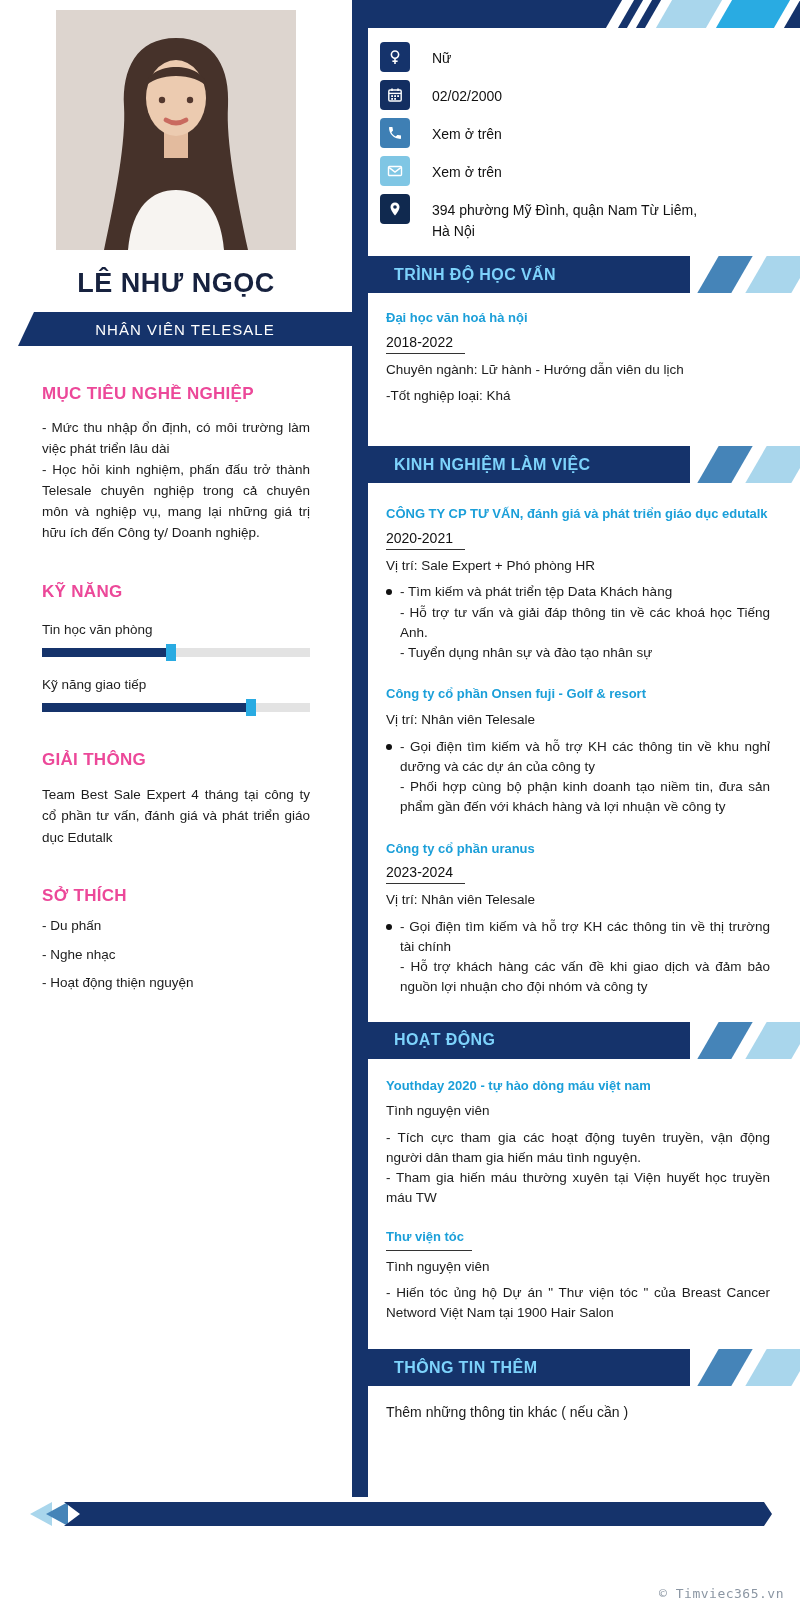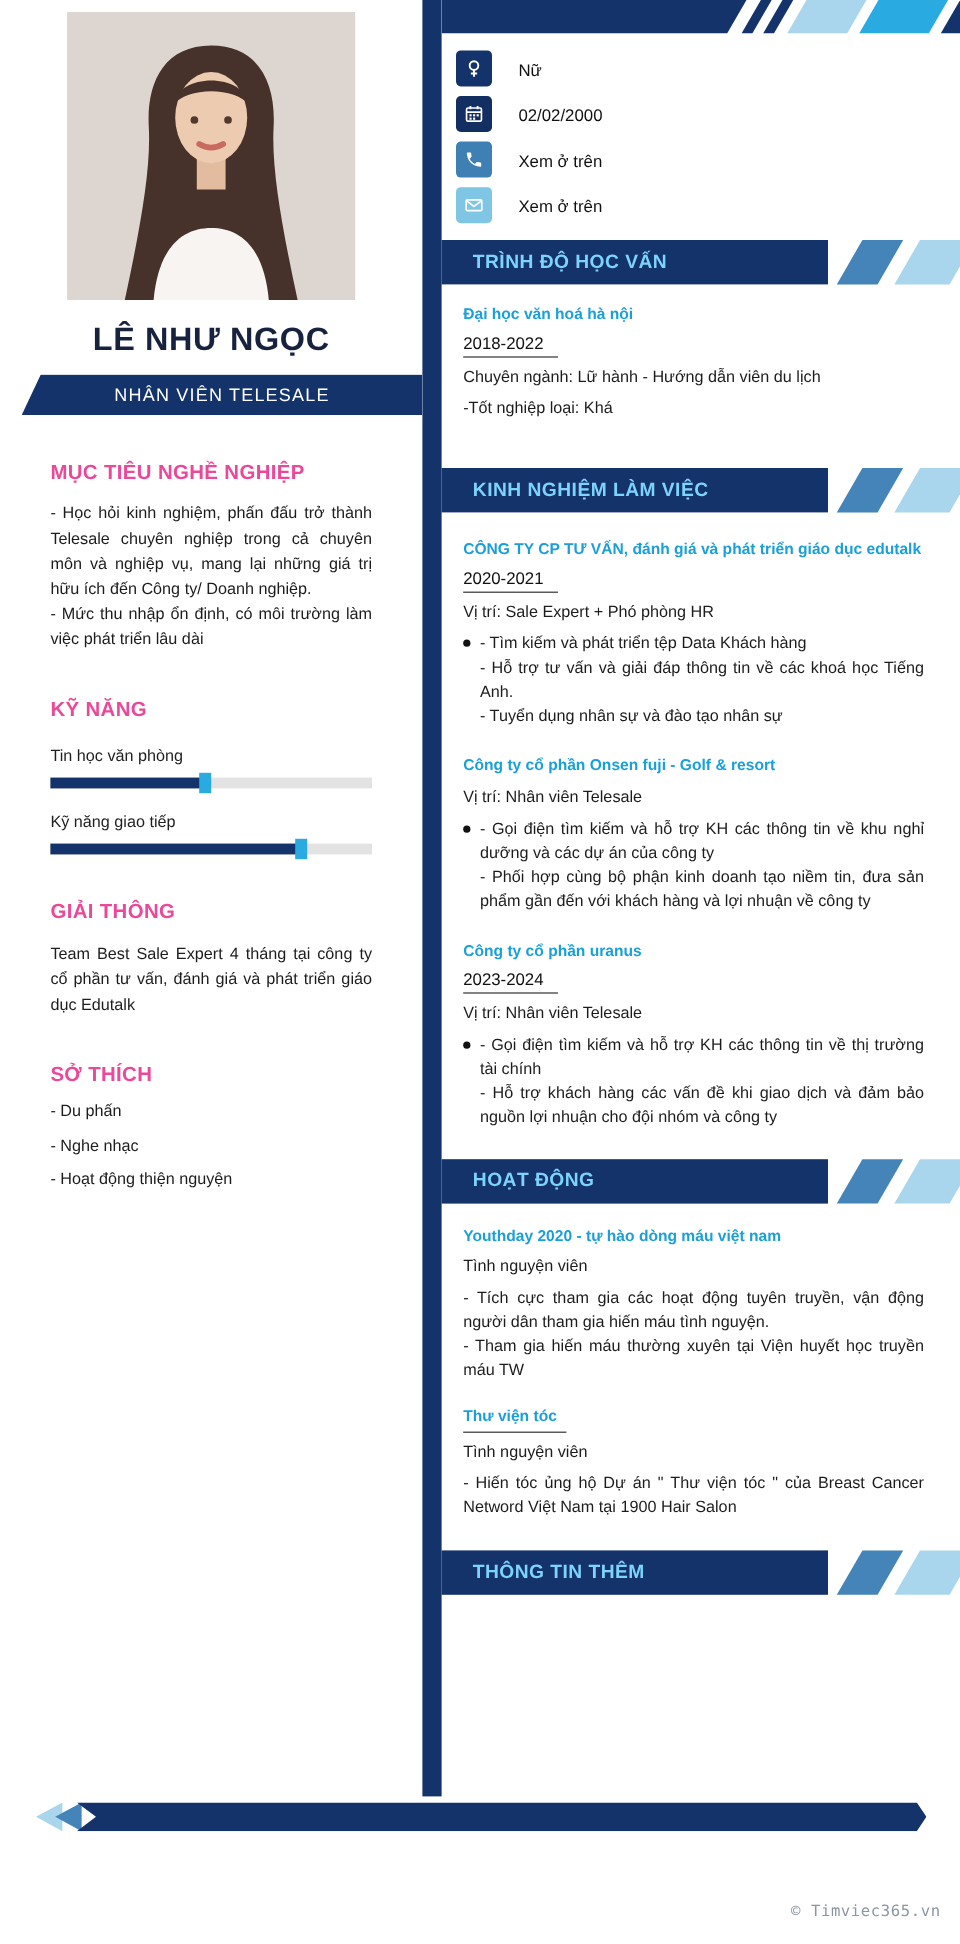--- a/index.html
+++ b/index.html
@@ -118,22 +118,22 @@
 
     <h1 class="name">LÊ NHƯ NGỌC</h1>
 
     <div class="title-ribbon">
       <span>NHÂN VIÊN TELESALE</span>
     </div>
 
     <div class="left-body">
 
       <h2 class="left-head">MỤC TIÊU NGHỀ NGHIỆP</h2>
+      <p class="obj-p">- Mức thu nhập ổn định, có môi trường làm việc phát triển lâu dài</p>
       <p class="obj-p">- Học hỏi kinh nghiệm, phấn đấu trở thành Telesale chuyên nghiệp trong cả chuyên môn và nghiệp vụ, mang lại những giá trị hữu ích đến Công ty/ Doanh nghiệp.</p>
-      <p class="obj-p">- Mức thu nhập ổn định, có môi trường làm việc phát triển lâu dài</p>
 
       <h2 class="left-head">KỸ NĂNG</h2>
 
       <div class="skill">
         <div class="skill-label">Tin học văn phòng</div>
         <div class="skill-track">
           <div class="skill-fill" style="width: 48%;"></div>
           <div class="skill-handle" style="left: calc(48% - 5px);"></div>
         </div>
       </div>
@@ -207,20 +207,30 @@
           <span class="c-text">Xem ở trên</span>
         </div>
         <div class="c-row">
           <span class="c-icon ic-pale">
             <svg width="16" height="16" viewBox="0 0 16 16">
                 <rect x="1.5" y="3.5" width="13" height="9" rx="1" stroke="#fff" stroke-width="1.4" fill="none"></rect>
                 <polyline points="2.2,4.6 8,9 13.8,4.6" stroke="#fff" stroke-width="1.4" fill="none"></polyline>
               </svg>
           </span>
           <span class="c-text">Xem ở trên</span>
+        </div>
+        <div class="c-row">
+          <span class="c-icon ic-dark">
+            <svg width="16" height="16" viewBox="0 0 16 16">
+                <path d="M8 1.5c-2.5 0-4.5 2-4.5 4.5 0 3.4 4.5 8.5 4.5 8.5s4.5-5.1 4.5-8.5c0-2.5-2-4.5-4.5-4.5z" fill="#fff"></path>
+                <circle cx="8" cy="6" r="1.8" fill="#10294f"></circle>
+              </svg>
+          </span>
+          <span class="c-text">394 phường Mỹ Đình, quận Nam Từ Liêm,
+Hà Nội</span>
         </div>
       </div>
 
       <div class="banner edu">
         <div class="banner-bar">
           <span>TRÌNH ĐỘ HỌC VẤN</span>
         </div>
         <span class="stripe stripe-a"></span>
         <span class="stripe stripe-b"></span>
       </div>
@@ -297,20 +307,23 @@
         </article>
       </div>
 
       <div class="banner info">
         <div class="banner-bar">
           <span>THÔNG TIN THÊM</span>
         </div>
         <span class="stripe stripe-a"></span>
         <span class="stripe stripe-b"></span>
       </div>
+      <div class="content">
+        <p class="info-text">Thêm những thông tin khác ( nếu cần )</p>
+      </div>
 
     </div>
   </section>
 
   <div class="bottom-ribbon">
     <svg width="744" height="24" viewBox="0 0 744 24">
       <polygon points="2,12 24,0 24,24" fill="#a9d6ec"></polygon>
       <polygon points="18,12 40,0 40,24" fill="#4584b8"></polygon>
       <polygon points="36,0 736,0 744,12 736,24 36,24 52,12" fill="#15336b"></polygon>
     </svg>

